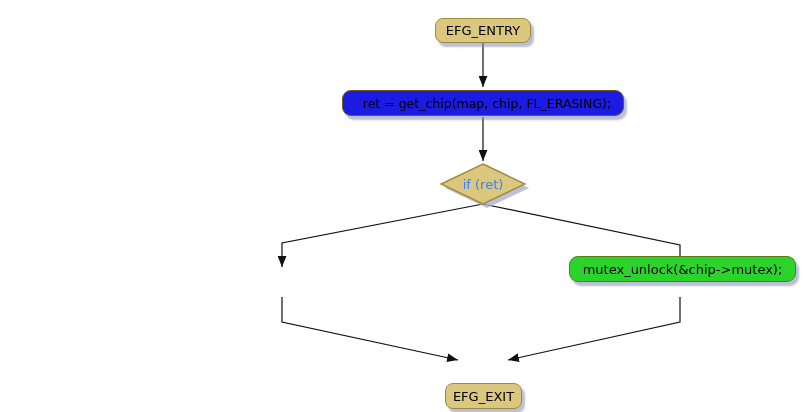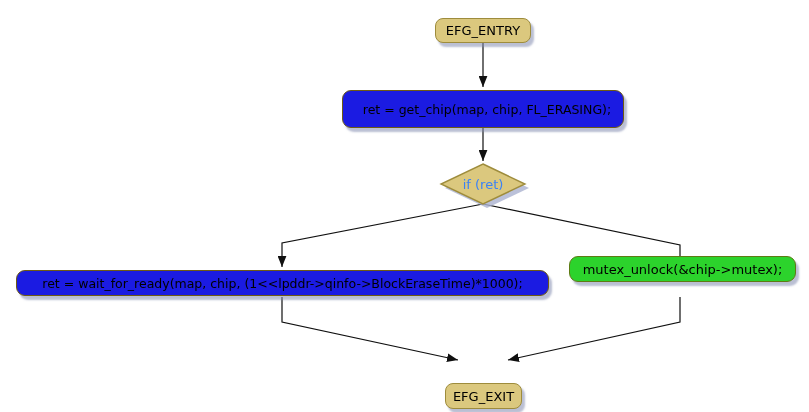--- a/index.html
+++ b/index.html
@@ -31,21 +31,21 @@
     border-radius:9px;
     font-size:12.5px;
   }
   .node.green{
     background:#2cd32c;
     border:1.4px solid #5e7a14;
     border-radius:9px;
     font-size:13px;
   }
   #node-entry {left:435px;top:18px;width:96px;height:25px;}
-  #node-getchip{left:342px;top:90px;width:282px;height:38px;padding-left:8px;}
+  #node-getchip{left:342px;top:90px;width:282px;height:26px;padding-left:8px;}
   #node-wait  {left:16px;top:270px;width:533px;height:26px;}
   #node-mutex {left:569px;top:256px;width:227px;height:26px;}
   #node-exit  {left:445px;top:363px;width:77px;height:26px;margin-top:20px;}
   #cond-label{
     position:absolute;left:441px;top:177px;width:84px;
     text-align:center;font-size:13px;color:#3b82f6;
   }
 </style>
 </head>
 <body>
@@ -69,18 +69,17 @@
     <polygon points="487,168 529,188 487,208 445,188" fill="#aab1cf" opacity="0.8"></polygon>
     <polygon points="483,164 525,184 483,204 441,184" fill="#dbc87e" stroke="#9e8c3c" stroke-width="1.4"></polygon>
   </svg>
 
   <div id="node-entry" class="node tan">EFG_ENTRY</div>
 
   <div id="node-getchip" class="node blue">ret = get_chip(map, chip, FL_ERASING);</div>
 
   <div id="cond-label">if (ret)</div>
 
-  <div id="node-wait" class="node blue">ret = wait_for_ready(map, chip, (1&lt;&lt;lpddr-&gt;qinfo-&gt;BlockEraseTime)*1000);</div>
 
   <div id="node-mutex" class="node green">mutex_unlock(&amp;chip-&gt;mutex);</div>
 
   <div id="node-exit" class="node tan">EFG_EXIT</div>
 </div>
 
 </body></html>

